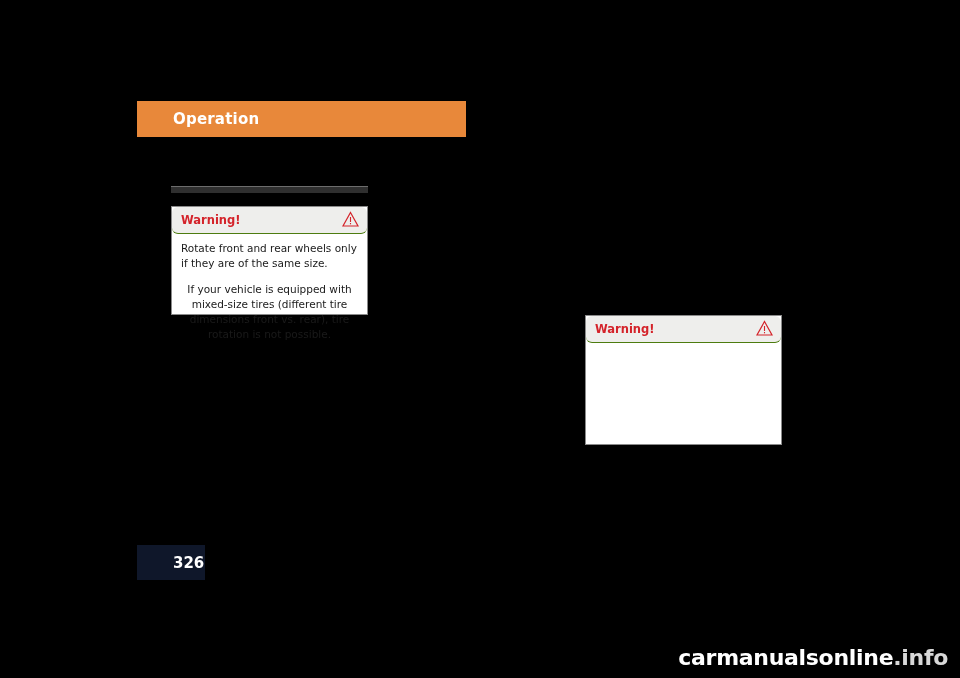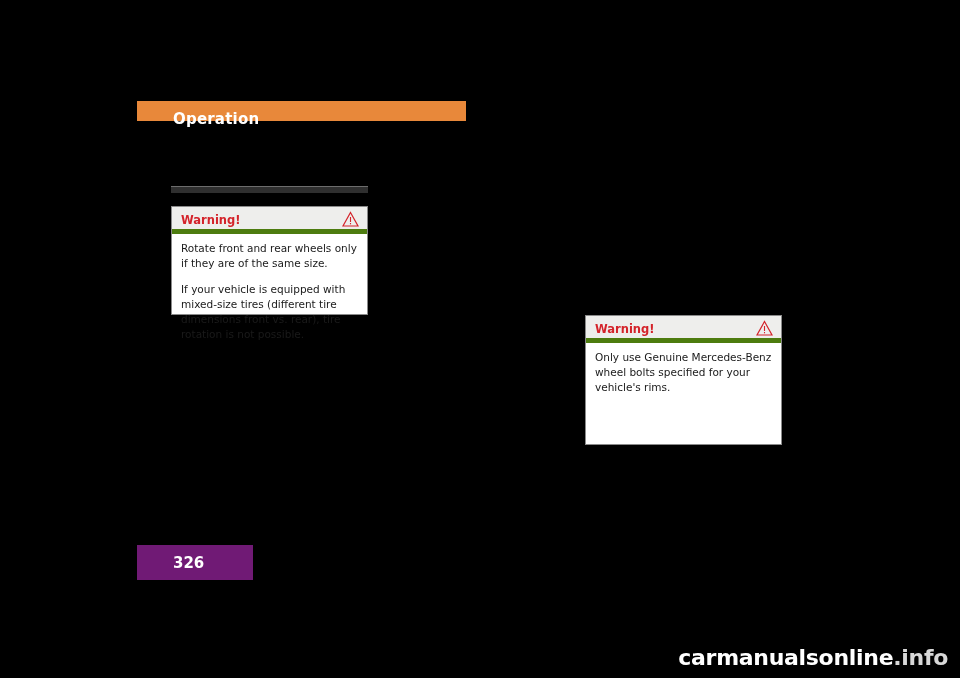--- a/index.html
+++ b/index.html
@@ -14,21 +14,21 @@
     font-family: "DejaVu Sans", "Liberation Sans", sans-serif;
     overflow: hidden;
   }
 
   
   .header-banner {
     position: absolute;
     left: 137px;
     top: 101px;
     width: 329px;
-    height: 20px;
+    height: 36px;
     background: #e8883a;
   }
   .header-banner-title {
     position: absolute;
     left: 36px;
     top: 9px;
     color: #ffffff;
     font-size: 15px;
     font-weight: bold;
     letter-spacing: 0.2px;
@@ -49,22 +49,23 @@
   .warning-box {
     position: absolute;
     background: #ffffff;
     border: 1px solid #8a8a8a;
     box-sizing: border-box;
   }
   .warning-head {
     position: relative;
     height: 27px;
     background: #eeeeec;
-    border-bottom: 5px solid #4d7c0f;
+    border-bottom: 1px solid #4d7c0f;
     box-sizing: border-box;
+    border-radius: 6px;
   }
   .warning-title {
     position: absolute;
     left: 9px;
     top: 6px;
     color: #d4232a;
     font-size: 11.5px;
     font-weight: bold;
   }
   .warning-icon {
@@ -78,20 +79,21 @@
     padding: 7px 9px 8px 9px;
   }
   .warning-body p {
     margin: 0;
     color: #1a1a1a;
     font-size: 10.5px;
     line-height: 15px;
   }
   .warning-body p + p {
     margin-top: 11px;
+    text-align: center;
   }
 
   #warning-left {
     left: 171px;
     top: 206px;
     width: 197px;
     height: 109px;
   }
   #warning-right {
     left: 585px;
@@ -100,22 +102,21 @@
     height: 130px;
   }
 
   
   .page-number-block {
     position: absolute;
     left: 137px;
     top: 545px;
     width: 68px;
     height: 35px;
-    background: #701a75;
-    padding-left: 48px;
+    background: #0f172a;
   }
   .page-number {
     position: absolute;
     left: 36px;
     top: 9px;
     color: #ffffff;
     font-size: 15px;
     font-weight: bold;
   }
 
@@ -166,21 +167,20 @@
     <span class="warning-title">Warning!</span>
     <span class="warning-icon">
       <svg width="17" height="17" viewBox="0 0 17 17">
         <polygon points="8.5,1.5 16,15 1,15" fill="none" stroke="#d4232a" stroke-width="1.2"></polygon>
         <rect x="7.95" y="6" width="1.1" height="5" fill="#d4232a"></rect>
         <rect x="7.95" y="12" width="1.1" height="1.3" fill="#d4232a"></rect>
       </svg>
     </span>
   </div>
   <div class="warning-body">
-    <p>Only use Genuine Mercedes-Benz wheel bolts specified for your vehicle's rims.</p>
   </div>
 </div>
 
 <div class="page-number-block">
   <span class="page-number">326</span>
 </div>
 
 <div class="watermark">
   <span>carmanualsonline</span><span class="wm-light">.info</span>
 </div>

